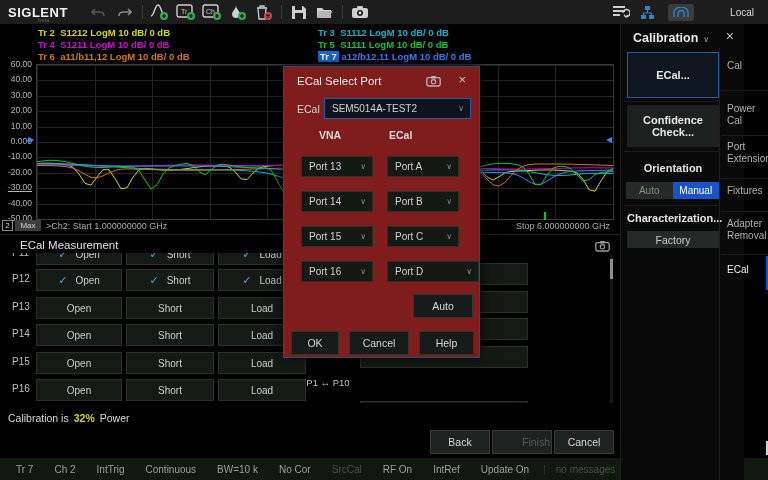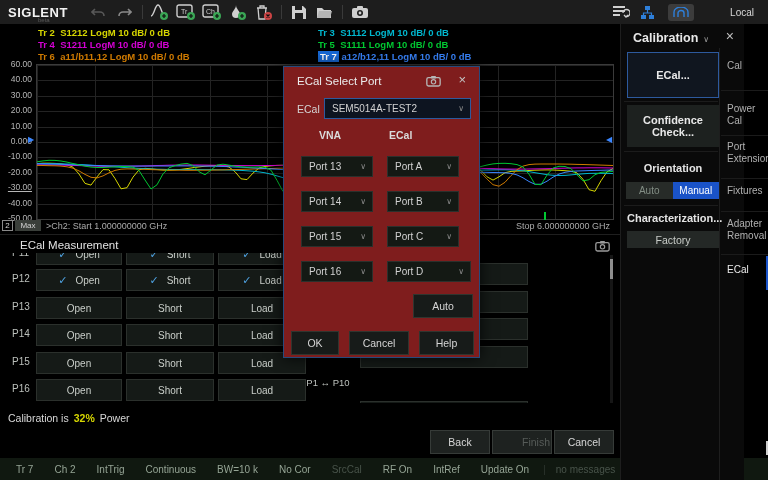--- a/index.html
+++ b/index.html
@@ -472,21 +472,21 @@
       </div>
     <div class="dd" style="left:103px;top:159px;width:72px">
         <span>Port C</span>
         <span class="chev">∨</span>
       </div>
 
     <div class="dd" style="left:17px;top:194px;width:72px">
         <span>Port 16</span>
         <span class="chev">∨</span>
       </div>
-    <div class="dd" style="left:103px;top:194px;width:84px">
+    <div class="dd" style="left:103px;top:194px;width:92px">
         <span>Port D</span>
         <span class="chev">∨</span>
       </div>
 
     <button class="dbtn" style="left:129px;top:227px;width:60px">Auto</button>
     <button class="dbtn" style="left:7px;top:264px;width:48px">OK</button>
     <button class="dbtn" style="left:65px;top:264px;width:60px">Cancel</button>
     <button class="dbtn" style="left:135px;top:264px;width:55px">Help</button>
   </div>
 

